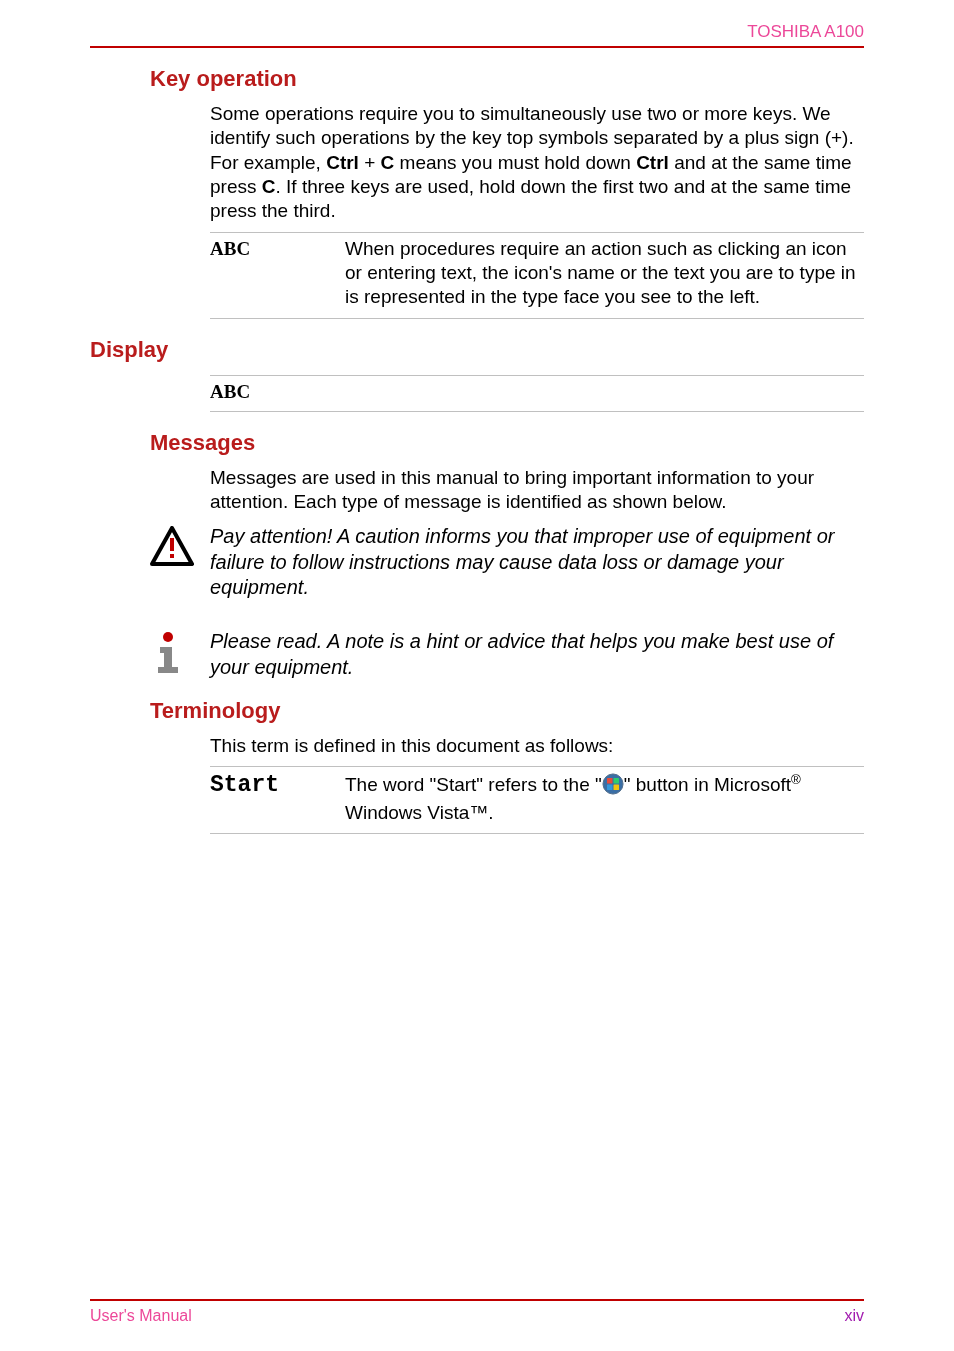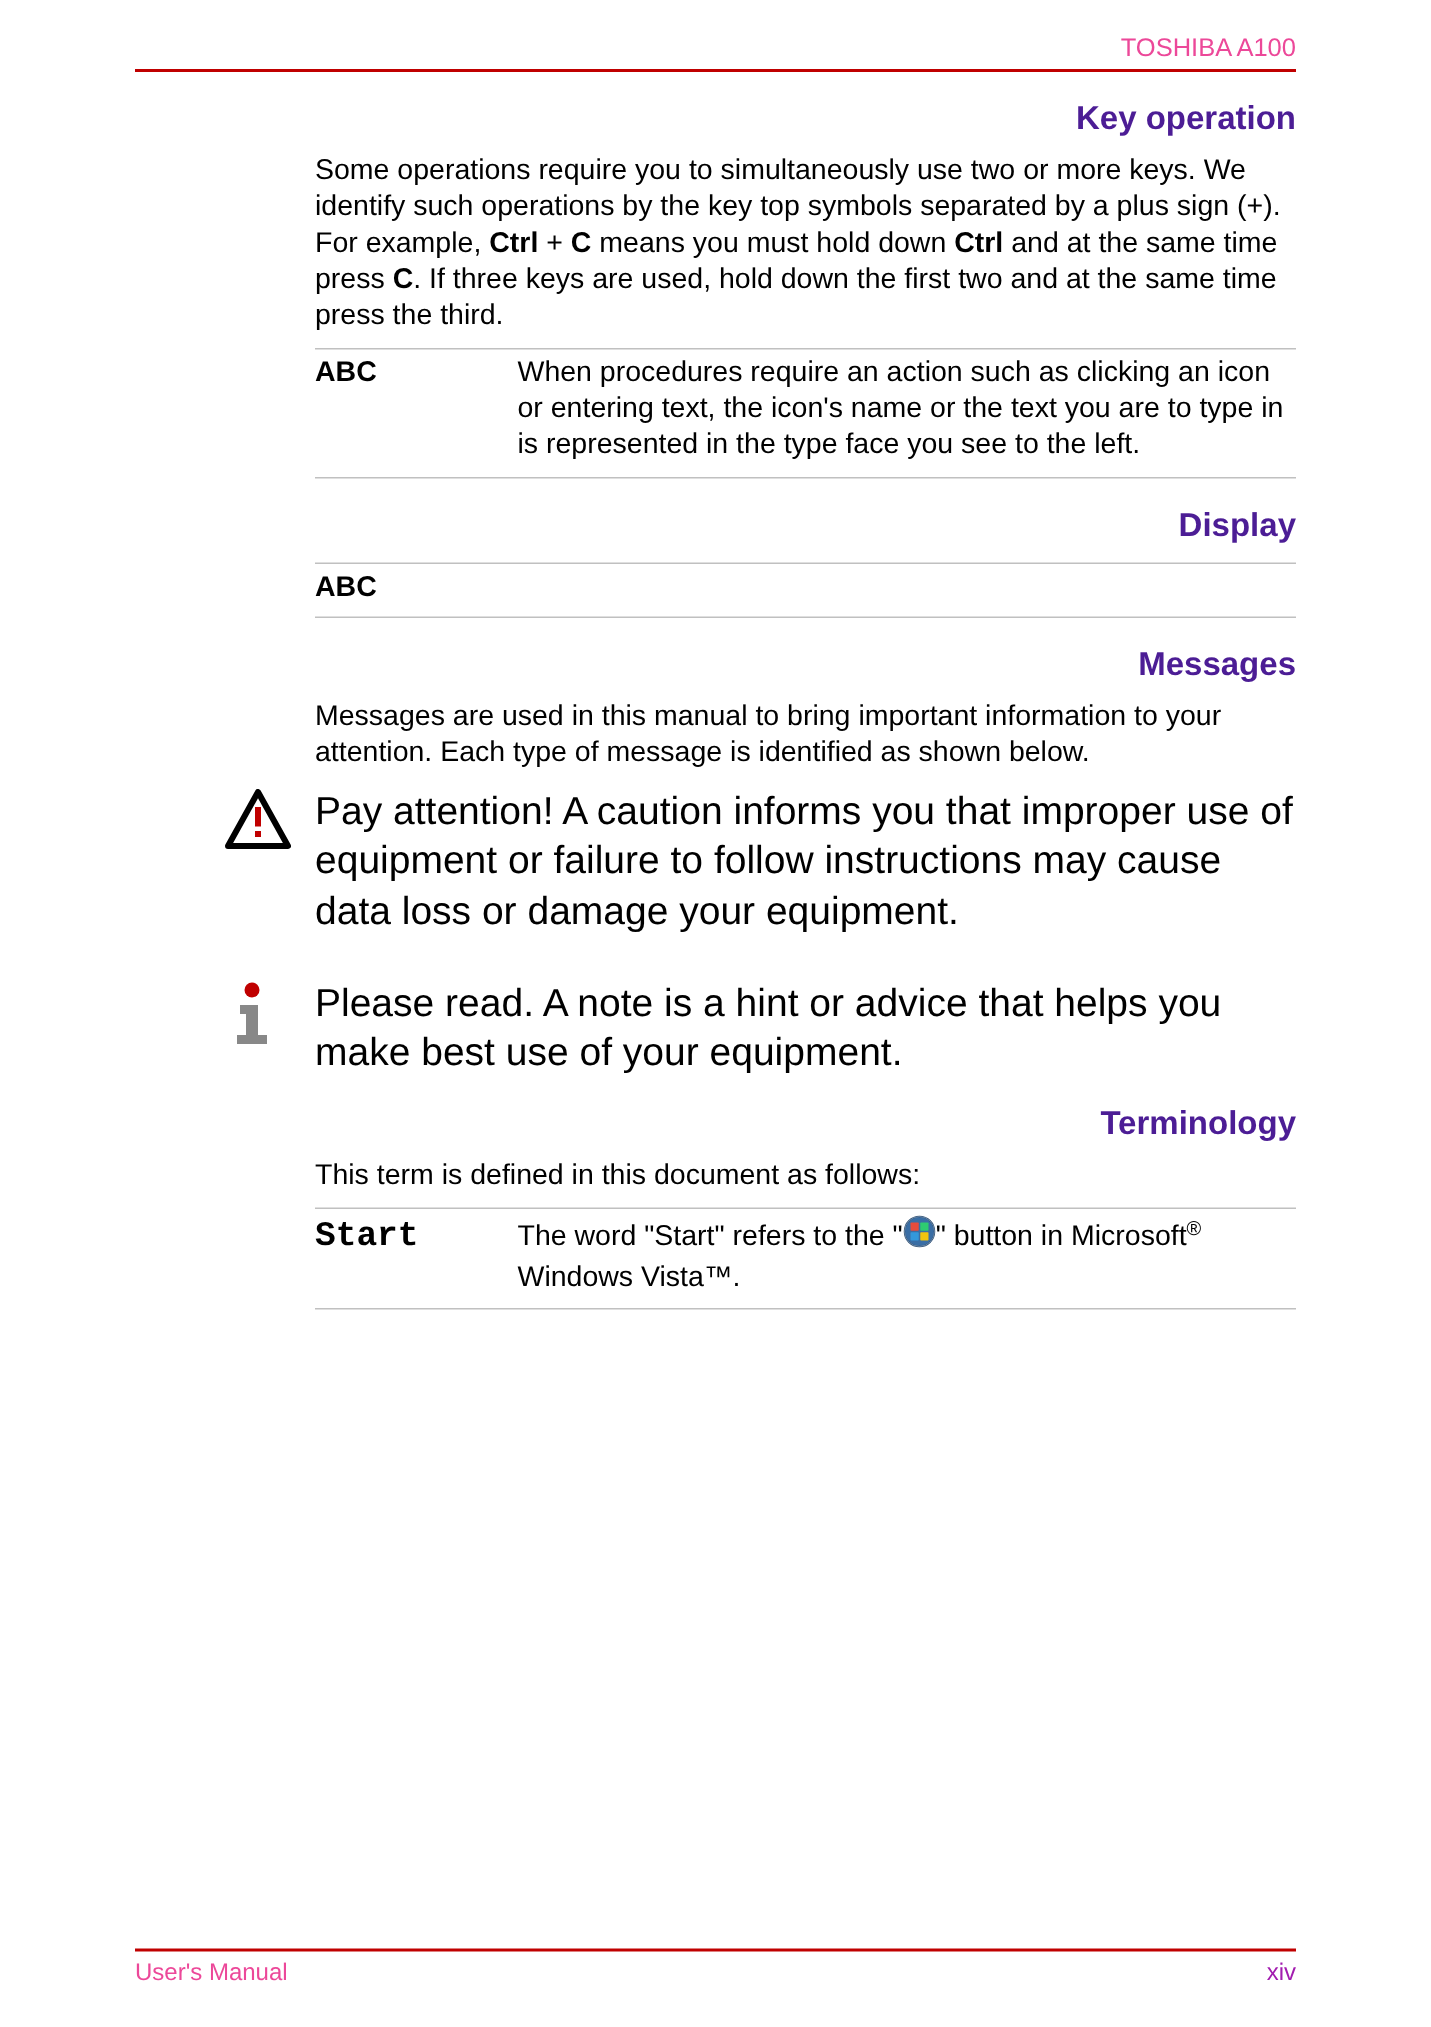--- a/index.html
+++ b/index.html
@@ -1,31 +1,31 @@
 <!DOCTYPE html>
 <html><head>
 <meta charset="utf-8">
 <style>
   * { box-sizing: border-box; margin: 0; padding: 0; }
   html, body { width: 954px; height: 1351px; background: #fff; font-family: Arial, Helvetica, sans-serif; color: #000; }
   .page { width: 954px; height: 1351px; position: relative; padding: 30px 90px 30px 90px; }
   .header-line { position: absolute; top: 46px; left: 90px; right: 90px; height: 2px; background: #c00000; }
   .header-text { position: absolute; top: 22px; right: 90px; font-size: 17px; color: #ec4899; }
   .content { margin-top: 36px; }
-  .section-title { color: #4c1d95; font-size: 22px; font-weight: bold; margin-top: 18px; margin-bottom: 10px; margin-left: 60px; text-align: right; }
+  .section-title { color: #b91c1c; font-size: 22px; font-weight: bold; margin-top: 18px; margin-bottom: 10px; margin-left: 60px; }
   .body-text { font-size: 19px; line-height: 1.28; margin-left: 120px; margin-right: 0; margin-bottom: 8px; }
   .def-table { margin-left: 120px; margin-right: 0; }
   .def-table .rule { height: 1px; background: #c0c0c0; }
   .def-row { display: flex; padding: 4px 0 8px 0; }
-  .def-term { flex: 0 0 135px; font-weight: bold; font-size: 19px; padding-top: 1px; }
+  .def-term { flex: 0 0 135px; font-weight: bold; font-size: 19px; padding-top: 1px; font-family: Liberation Serif, serif; }
   .def-term.mono { font-family: "Courier New", monospace; font-weight: bold; font-size: 23px; }
   .def-desc { flex: 1; font-size: 19px; line-height: 1.28; }
   .callout { display: flex; margin-left: 60px; margin-right: 0; margin-top: 10px; margin-bottom: 10px; align-items: flex-start; }
   .callout .icon { flex: 0 0 60px; display: flex; justify-content: flex-start; align-items: flex-start; padding-top: 2px; }
-  .callout .msg { flex: 1; font-size: 26px; line-height: 1.28; }
+  .callout .msg { flex: 1; font-size: 20px; font-style: italic; line-height: 1.28; }
   .footer-line { position: absolute; bottom: 50px; left: 90px; right: 90px; height: 2px; background: #c00000; }
   .footer-left { position: absolute; bottom: 26px; left: 90px; font-size: 16px; color: #ec4899; }
   .footer-right { position: absolute; bottom: 26px; right: 90px; font-size: 16px; color: #a21caf; }
   .inline-icon { display: inline-block; vertical-align: middle; }
   sup { font-size: 0.7em; }
 </style>
 </head>
 <body>
 
 <div class="page">

